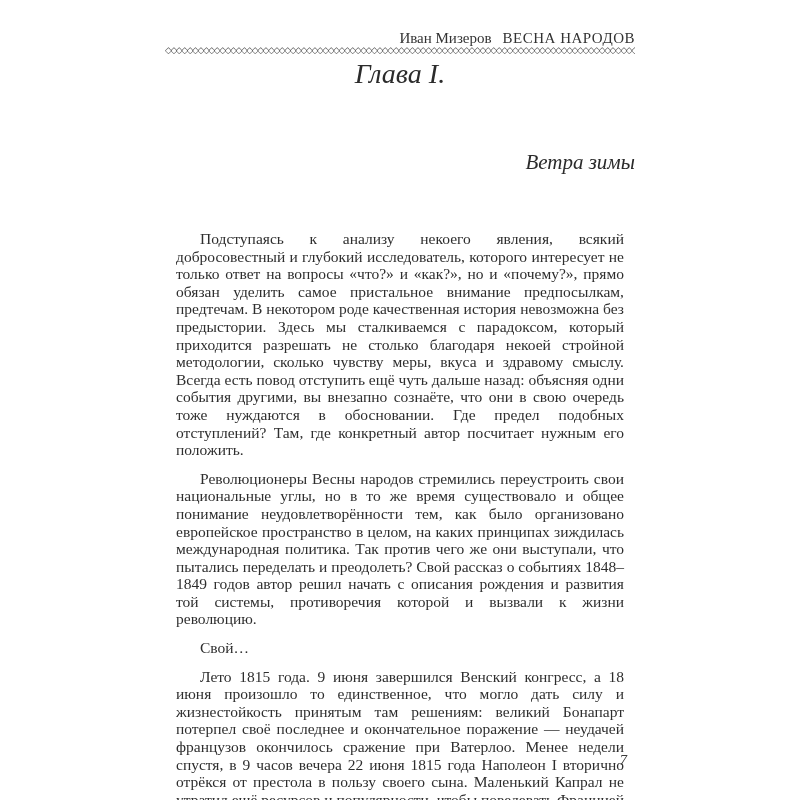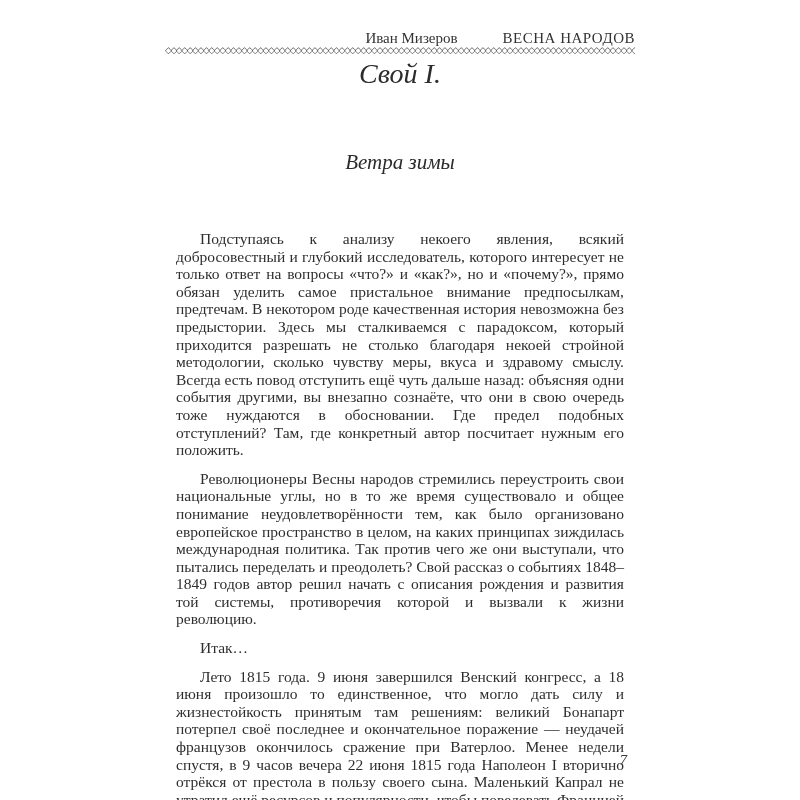--- a/index.html
+++ b/index.html
@@ -24,21 +24,20 @@
     color: #2e2e2e;
   }
   .header-row {
     position: absolute;
     top: 30px;
     left: 0;
     width: 100%;
     display: flex;
     justify-content: flex-end;
     align-items: baseline;
-    gap: 34px;
     font-size: 15px;
     color: #333333;
     white-space: nowrap;
   }
   .book-title {
     letter-spacing: 0.5px;
     margin-left: 11px;
   }
   .ornament {
     position: absolute;
@@ -64,21 +63,21 @@
     font-weight: normal;
     font-size: 28px;
     color: #2b2b2b;
   }
   .section {
     position: absolute;
     top: 150px;
     left: 0;
     width: 100%;
     margin: 0;
-    text-align: center;
+    text-align: right;
     font-style: italic;
     font-weight: normal;
     font-size: 21px;
     color: #2b2b2b;
   }
   .body-text {
     position: absolute;
     top: 219px;
     left: 0;
     width: 470px;
@@ -105,28 +104,28 @@
 <div class="canvas">
   <div class="page">
 
     <div class="header-row">
       <span class="author">Иван Мизеров</span>
       <span class="book-title">ВЕСНА НАРОДОВ</span>
     </div>
 
     <div class="ornament">◇◇◇◇◇◇◇◇◇◇◇◇◇◇◇◇◇◇◇◇◇◇◇◇◇◇◇◇◇◇◇◇◇◇◇◇◇◇◇◇◇◇◇◇◇◇◇◇◇◇◇◇◇◇◇◇◇◇◇◇◇◇◇◇◇◇◇◇◇◇◇◇◇◇◇◇◇◇◇◇◇◇◇◇◇◇◇◇◇◇◇◇◇◇◇◇◇◇◇◇</div>
 
-    <h1 class="chapter">Свой I.</h1>
+    <h1 class="chapter">Глава I.</h1>
 
     <h2 class="section">Ветра зимы</h2>
 
     <div class="body-text">
       <p>Подступаясь к анализу некоего явления, всякий добросовестный и глубокий исследователь, которого интересует не только ответ на вопросы «что?» и «как?», но и «почему?», прямо обязан уделить самое пристальное внимание предпосылкам, предтечам. В некотором роде качественная история невозможна без предыстории. Здесь мы сталкиваемся с парадоксом, который приходится разрешать не столько благодаря некоей стройной методологии, сколько чувству меры, вкуса и здравому смыслу. Всегда есть повод отступить ещё чуть дальше назад: объясняя одни события другими, вы внезапно сознаёте, что они в свою очередь тоже нуждаются в обосновании. Где предел подобных отступлений? Там, где конкретный автор посчитает нужным его положить.</p>
       <p>Революционеры Весны народов стремились переустроить свои национальные углы, но в то же время существовало и общее понимание неудовлетворённости тем, как было организовано европейское пространство в целом, на каких принципах зиждилась международная политика. Так против чего же они выступали, что пытались переделать и преодолеть? Свой рассказ о событиях 1848–1849 годов автор решил начать с описания рождения и развития той системы, противоречия которой и вызвали к жизни революцию.</p>
-      <p>Итак…</p>
+      <p>Свой…</p>
       <p>Лето 1815 года. 9 июня завершился Венский конгресс, а 18 июня произошло то единственное, что могло дать силу и жизнестойкость принятым там решениям: великий Бонапарт потерпел своё последнее и окончательное поражение — неудачей французов окончилось сражение при Ватерлоо. Менее недели спустя, в 9 часов вечера 22 июня 1815 года Наполеон I вторично отрёкся от престола в пользу своего сына. Маленький Капрал не утратил ещё ресурсов и популярности, чтобы повелевать Францией и армией: в дальнейшем, вспоминая уже в изгнании, что одного его слова было достаточно, чтобы</p>
     </div>
 
     <div class="footer">
       <span>7</span>
     </div>
 
   </div>
 </div>
 

